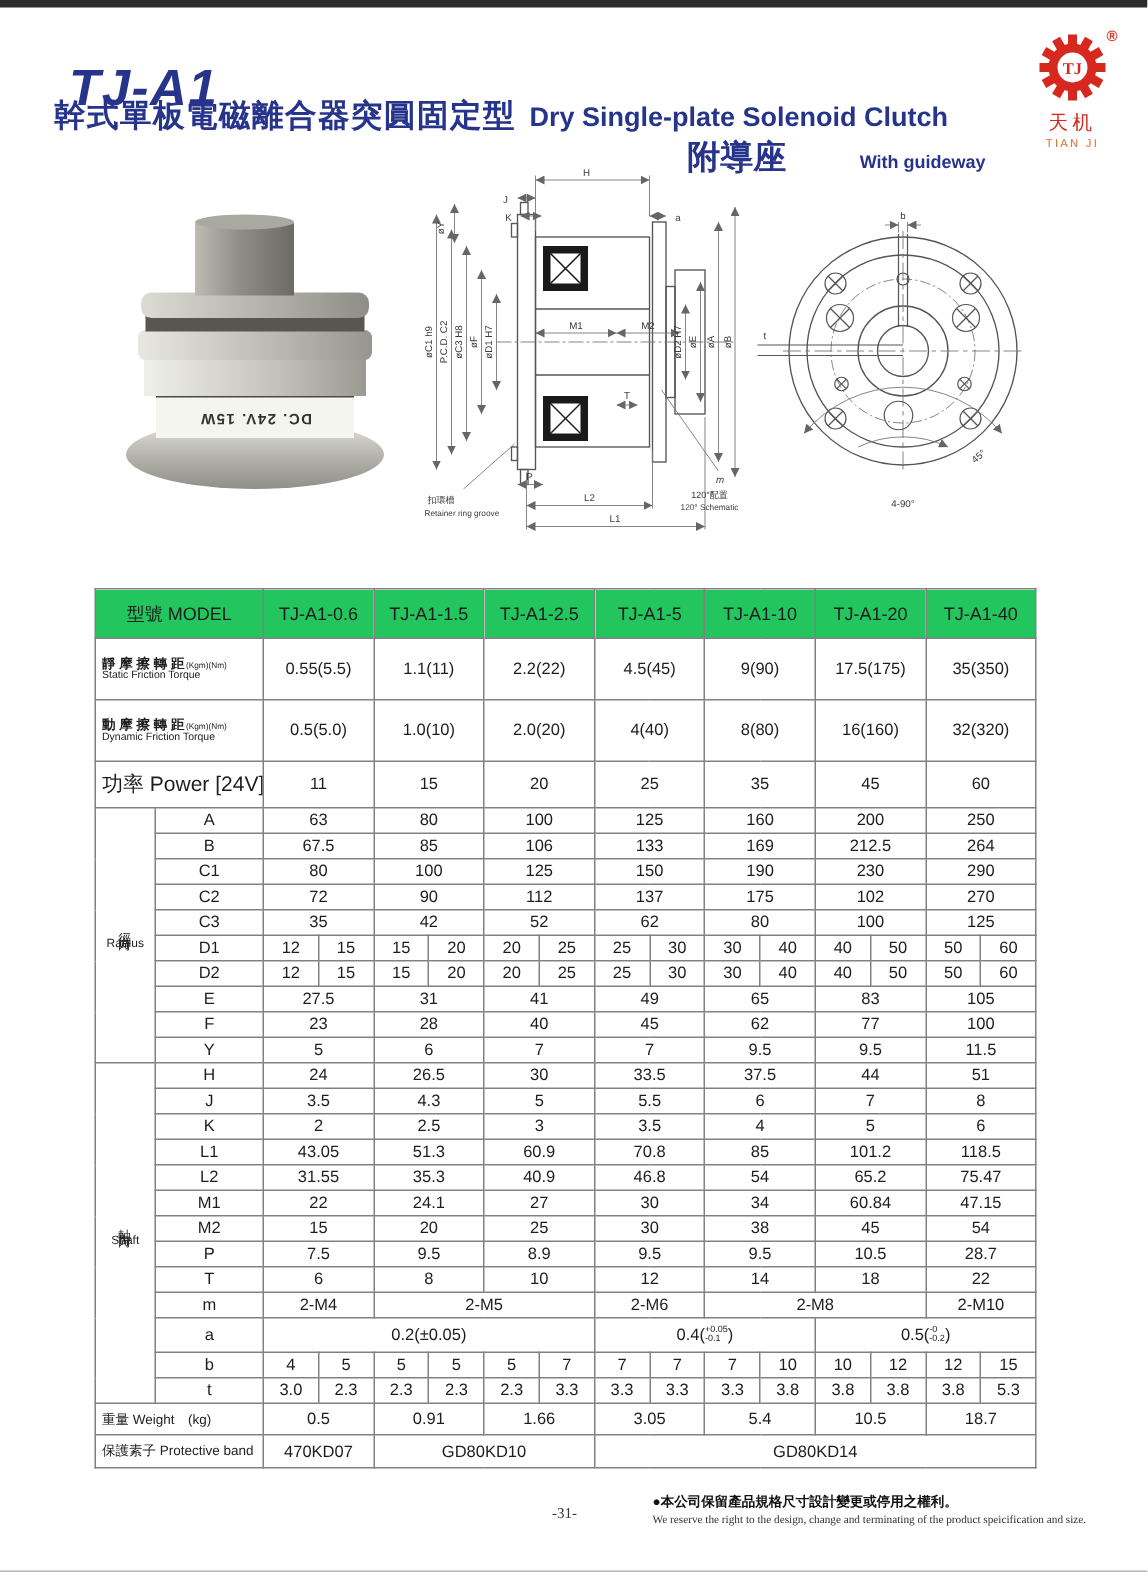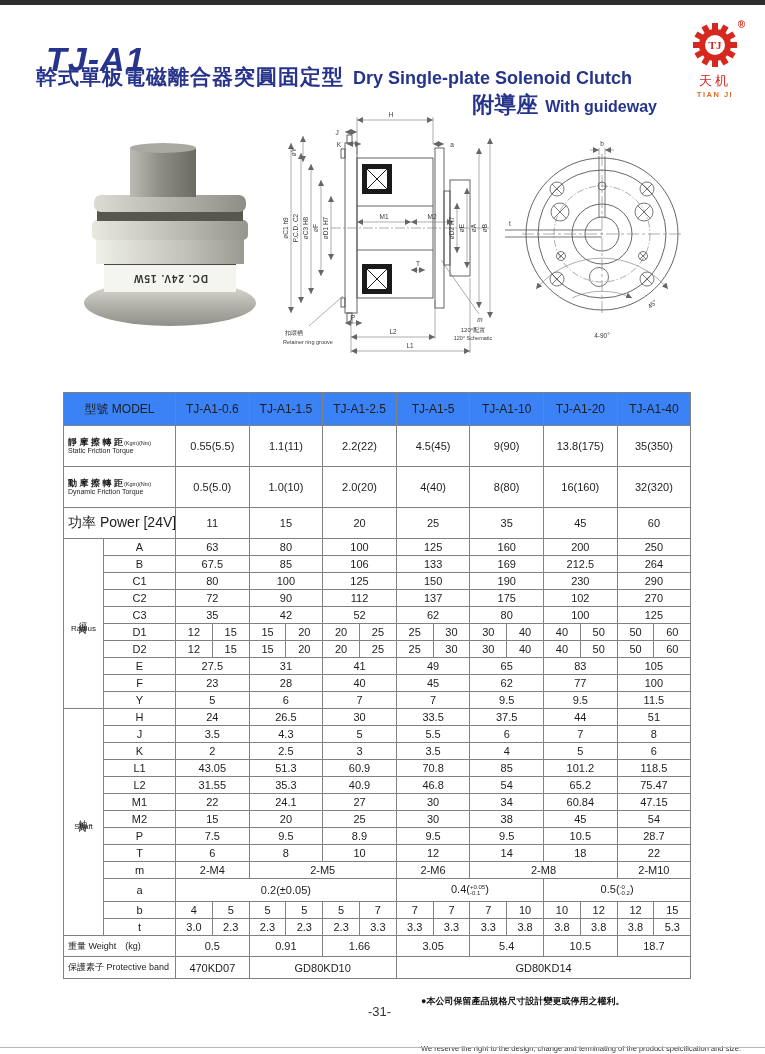--- a/index.html
+++ b/index.html
@@ -8,26 +8,26 @@
   .topbar{position:absolute;left:0;top:0;width:765px;height:5px;background:#2d2d2d;}
   .bottomrule{position:absolute;left:0;top:1047px;width:765px;height:1px;background:#b8b8b8;}
 
   .title{position:absolute;left:46px;top:40px;font-size:34px;font-weight:bold;font-style:italic;
          color:#27348b;letter-spacing:1px;}
   .sub{position:absolute;left:36px;top:63px;color:#27348b;white-space:nowrap;}
   .sub .zh{font-size:21px;font-weight:bold;letter-spacing:1px;}
   .sub .en{font-size:18px;font-weight:bold;margin-left:9px;}
   .guide{position:absolute;top:90px;right:108px;color:#27348b;display:flex;align-items:baseline;gap:7px;}
   .guide .zh{font-size:22px;font-weight:bold;}
-  .guide .en{font-size:16px;font-weight:bold;}
+  .guide .en{font-size:12px;font-weight:bold;margin-left:42px;}
 
   .logo{position:absolute;top:22px;right:14px;width:72px;text-align:center;color:#d6281e;}
   .logo .reg{position:absolute;top:-3px;right:6px;font-size:10px;font-weight:bold;}
   .logo .zh{font-size:13px;font-family:"Liberation Serif","DejaVu Serif",serif;letter-spacing:3px;margin-top:0px;}
-  .logo .en{font-size:7.5px;color:#e06a2b;font-weight:bold;letter-spacing:1.5px;}
+  .logo .en{font-size:7.5px;color:#e06a2b;font-weight:normal;letter-spacing:1.5px;}
 
   
   .photo{position:absolute;left:84px;top:146px;width:172px;height:182px;}
   .photo div{position:absolute;}
   .ph-hubtop{left:46px;top:-3px;width:66px;height:10px;border-radius:50%;background:#a9a9a1;z-index:7;}
   .ph-hub{left:46px;top:1px;width:66px;height:50px;background:linear-gradient(90deg,#bcbcb4,#8e8e86 45%,#6b6b63);border-radius:3px 3px 0 0;z-index:6;}
   .ph-disc{left:10px;top:49px;width:152px;height:17px;border-radius:7px;background:linear-gradient(90deg,#dcdcd4,#a6a69e 70%,#8e8e86);z-index:5;}
   .ph-dark{left:13px;top:64px;width:146px;height:11px;background:#57574f;z-index:5;}
   .ph-disc2{left:8px;top:74px;width:156px;height:20px;border-radius:5px;background:linear-gradient(90deg,#e8e8e0,#b0b0a8 70%,#96968e);z-index:5;}
   .ph-body{left:12px;top:93px;width:148px;height:25px;background:linear-gradient(90deg,#f0f0ea,#c2c2ba 60%,#9a9a92);z-index:4;}
@@ -37,45 +37,45 @@
   .ph-flange{left:0;top:134px;width:172px;height:46px;border-radius:50%;
              background:linear-gradient(180deg,#e4e4dc,#b2b2aa 55%,#90908a);z-index:2;}
 
   .d1{position:absolute;left:283px;top:108px;}
   .d2{position:absolute;left:502px;top:126px;}
   svg text{fill:#3a3a3a;font-size:6.5px;font-family:"Liberation Sans",sans-serif;}
 
   .table-wrap{position:absolute;left:63px;top:392px;}
   table{border-collapse:collapse;table-layout:fixed;width:628px;font-size:11px;color:#1d1d1d;}
   td{border:1px solid #818181;text-align:center;vertical-align:middle;padding:0;overflow:hidden;white-space:nowrap;}
-  tr.hdr td{background:#3b82f6;font-size:12px;}
+  tr.hdr td{background:#22c55e;font-size:12px;}
   tr.hdr{height:33px;}
   tr.sf,tr.df{height:41px;}
   tr.pw{height:31px;}
   tr.dr{height:17px;}
   tr.ar{height:23px;}
   tr.wt{height:21px;}
   tr.pb{height:22px;margin-top:36px;}
   td.lbl{text-align:left;padding:2px 2px 2px 4px;white-space:normal;}
   .l1{font-size:9px;font-weight:bold;line-height:1.15;}
   .l1 .u{font-size:5.5px;font-weight:normal;margin-left:1px;}
   .l2{font-size:7px;line-height:1.1;}
   td.pwl{text-align:right;padding-left:4px;font-size:14px;}
   td.grp{background:#fff;}
   .grpbox{display:flex;flex-direction:column;align-items:center;justify-content:center;gap:3px;}
   .vert{writing-mode:vertical-rl;text-orientation:upright;font-size:8.5px;letter-spacing:2px;}
   .gen{font-size:8px;}
   td.wlbl{text-align:left;padding-left:4px;font-size:9px;}
   .st{display:inline-flex;flex-direction:column;font-size:6px;line-height:1.05;vertical-align:middle;text-align:left;}
   .st i{font-style:normal;}
 
-  .pageno{position:absolute;left:368px;top:1004px;font-size:13px;color:#333;}
-  .disc{position:absolute;left:421px;top:996px;line-height:1.3;}
+  .pageno{position:absolute;left:368px;top:1004px;font-size:10px;color:#333;font-family:Liberation Serif, serif;}
+  .disc{position:absolute;left:435px;top:996px;line-height:1.3;font-family:Liberation Serif, serif;}
   .disc .zh{font-size:9px;color:#111;font-weight:bold;}
-  .disc .en{font-size:7.5px;color:#333;margin-top:36px;}
+  .disc .en{font-size:7.5px;color:#333;}
 </style>
 </head>
 <body>
 
 <div class="topbar"></div>
 
 <div class="title">TJ-A1</div>
 <div class="sub">
   <span class="zh">幹式單板電磁離合器突圓固定型</span><span class="en">Dry Single-plate Solenoid Clutch</span>
 </div>
@@ -305,21 +305,21 @@
 <tr class="sf">
   <td colspan="2" class="lbl">
     <div class="l1"><span>靜 摩 擦 轉 距</span><span class="u">(Kgm)(Nm)</span></div>
     <div class="l2">Static Friction Torque</div>
   </td>
   <td colspan="2">0.55(5.5)</td>
   <td colspan="2">1.1(11)</td>
   <td colspan="2">2.2(22)</td>
   <td colspan="2">4.5(45)</td>
   <td colspan="2">9(90)</td>
-  <td colspan="2">13.8(175)</td>
+  <td colspan="2">17.5(175)</td>
   <td colspan="2">35(350)</td>
 </tr>
 <tr class="df">
   <td colspan="2" class="lbl">
     <div class="l1"><span>動 摩 擦 轉 距</span><span class="u">(Kgm)(Nm)</span></div>
     <div class="l2">Dynamic Friction Torque</div>
   </td>
   <td colspan="2">0.5(5.0)</td>
   <td colspan="2">1.0(10)</td>
   <td colspan="2">2.0(20)</td>

